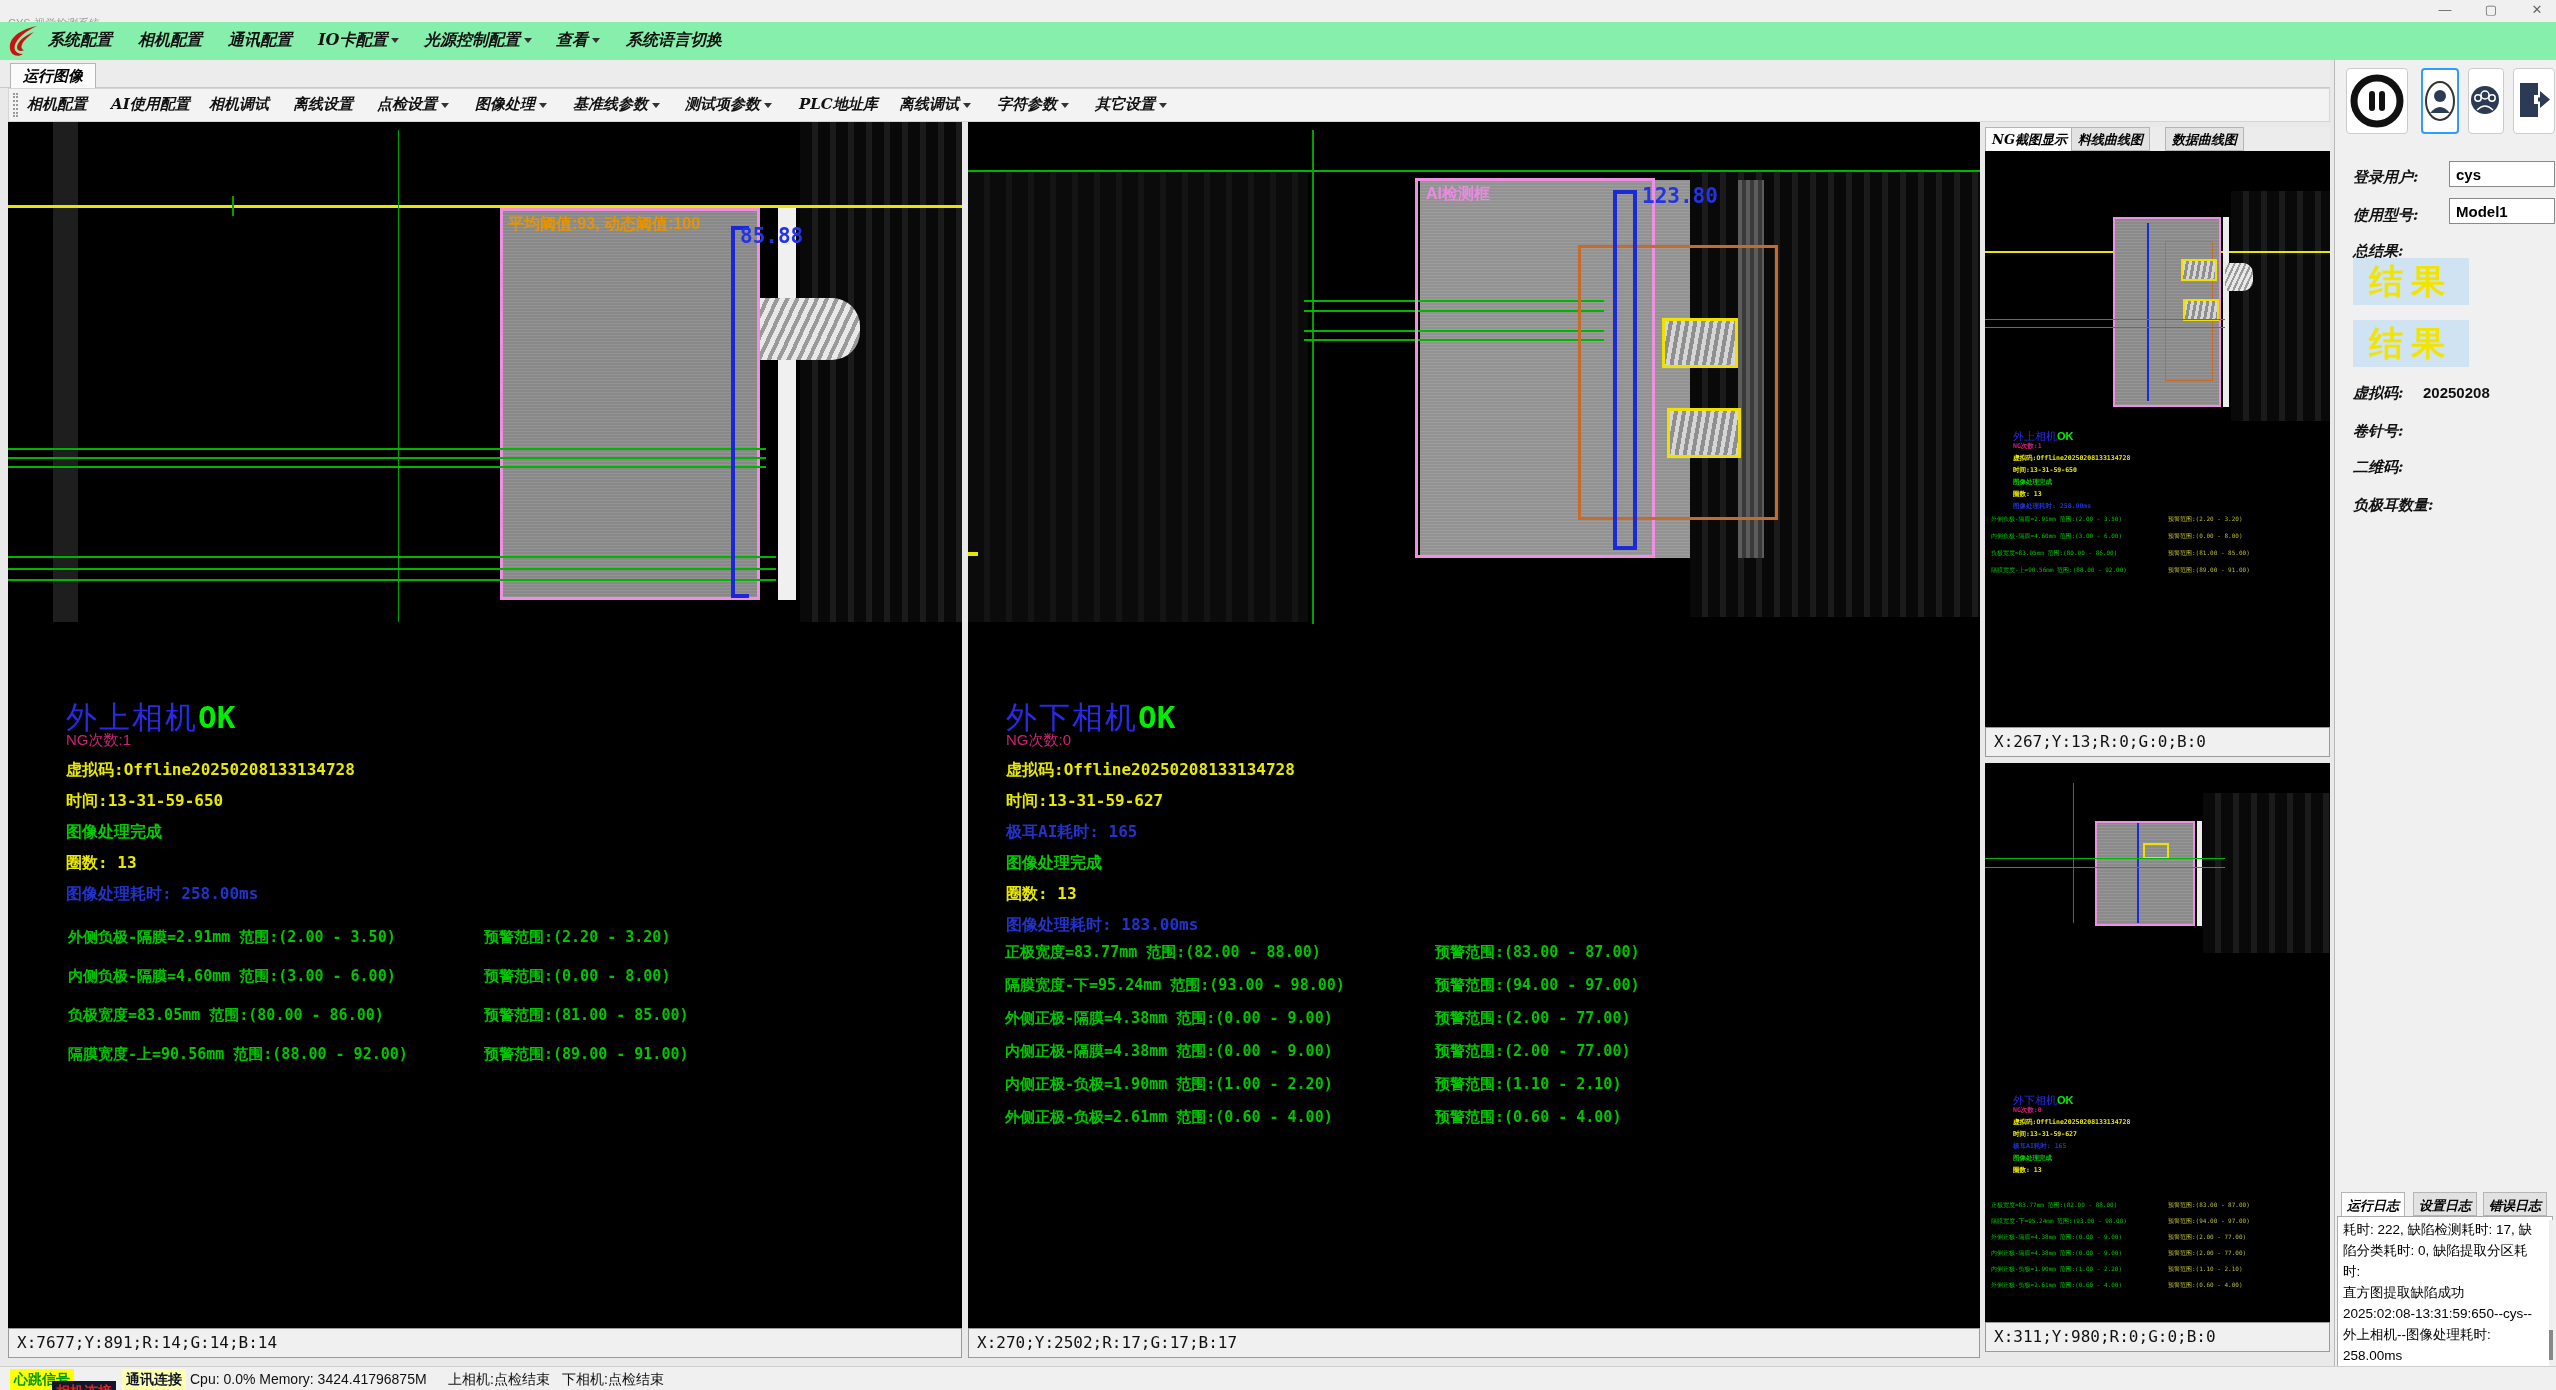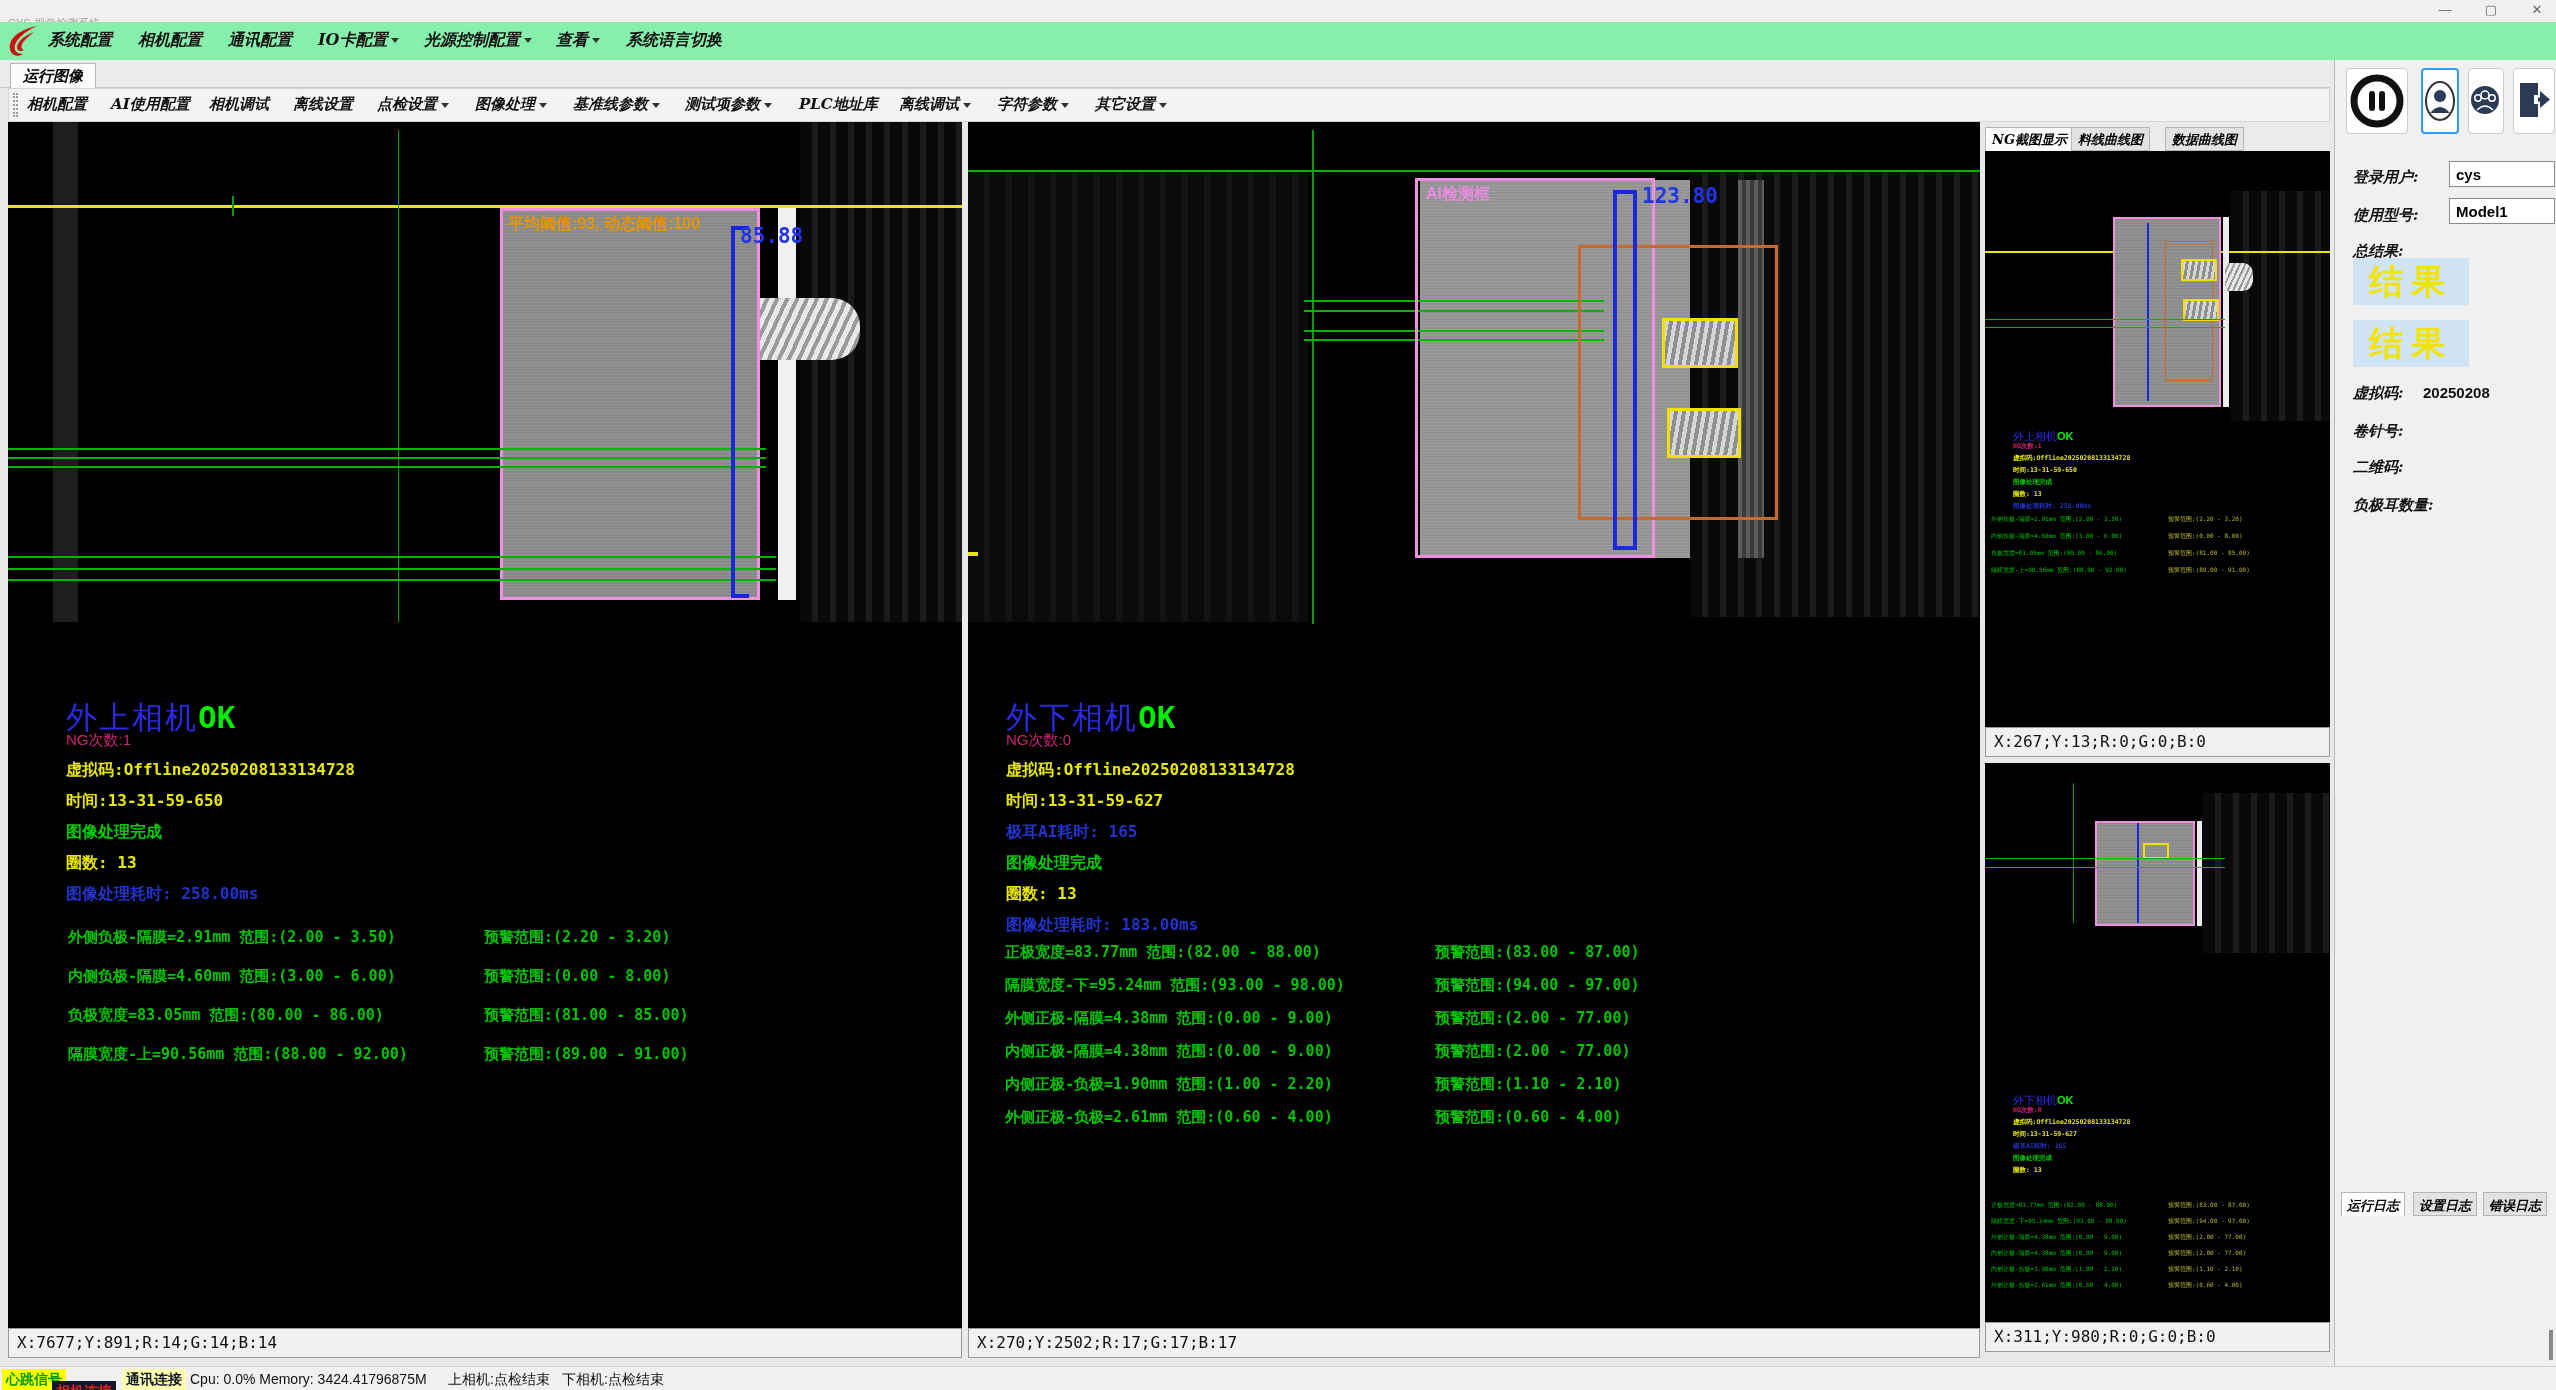--- a/index.html
+++ b/index.html
@@ -97,21 +97,21 @@
   #log-box { position:absolute; left:2px; top:1156px; width:216px; height:172px; background:#fff;
     border:1px solid #aaa; font-size:13.5px; line-height:1.55; padding:3px 14px 3px 5px;
     white-space:pre-wrap; overflow:hidden; }
   #log-scroll { position:absolute; right:3px; top:1160px; width:4px; height:164px; background:#eee; }
   #log-thumb { position:absolute; right:3px; top:1270px; width:4px; height:30px; background:#888; }
 
   
   #statusbar { position:absolute; left:0; top:1366px; width:2556px; height:24px; background:#f0f0f0;
     border-top:1px solid #cfcfcf; font-size:14px; }
   .badge { position:absolute; top:2px; padding:2px 4px; font-weight:bold; font-size:14px; white-space:nowrap; }
-  #hb { left:2px; background:#ffff00; color:#009900; }
+  #hb { left:10px; background:#ffff00; color:#009900; }
   #cam { left:52px; background:#0f172a; color:#dd2222;margin-top:12px; }
   #comm { left:122px; background:#ffffb0; color:#0f172a; }
   .sbar-text { position:absolute; top:4px; color:#111; white-space:nowrap; }
 </style>
 </head>
 <body>
 
 <div id="titlebar">
   <span id="title-text">CYS-视觉检测系统</span>
   <span class="winbtn" style="left:2428px">—</span>
@@ -348,20 +348,23 @@
   <span class="side-label" style="left:88px;top:324px;font-family:'Liberation Sans',sans-serif;font-style:normal">20250208</span>
   <span class="side-label" style="left:18px;top:362px">卷针号:</span>
   <span class="side-label" style="left:18px;top:398px">二维码:</span>
   <span class="side-label" style="left:18px;top:436px">负极耳数量:</span>
 
   <div style="position:absolute;left:2px;top:1132px;width:218px;height:24px">
     <span class="log-tab active" style="left:4px">运行日志</span>
     <span class="log-tab" style="left:76px">设置日志</span>
     <span class="log-tab" style="left:146px">错误日志</span>
   </div>
+  <div id="log-box">耗时: 222, 缺陷检测耗时: 17, 缺陷分类耗时: 0, 缺陷提取分区耗时: 
+直方图提取缺陷成功
+2025:02:08-13:31:59:650--cys--外上相机--图像处理耗时: 258.00ms</div>
   <div id="log-scroll"></div>
   <div id="log-thumb"></div>
 </div>
 
 <div id="statusbar">
   <span class="badge" id="hb">心跳信号</span>
   <span class="badge" id="cam">相机连接</span>
   <span class="badge" id="comm">通讯连接</span>
   <span class="sbar-text" style="left:190px">Cpu:  0.0% Memory:  3424.41796875M</span>
   <span class="sbar-text" style="left:448px">上相机:点检结束</span>

